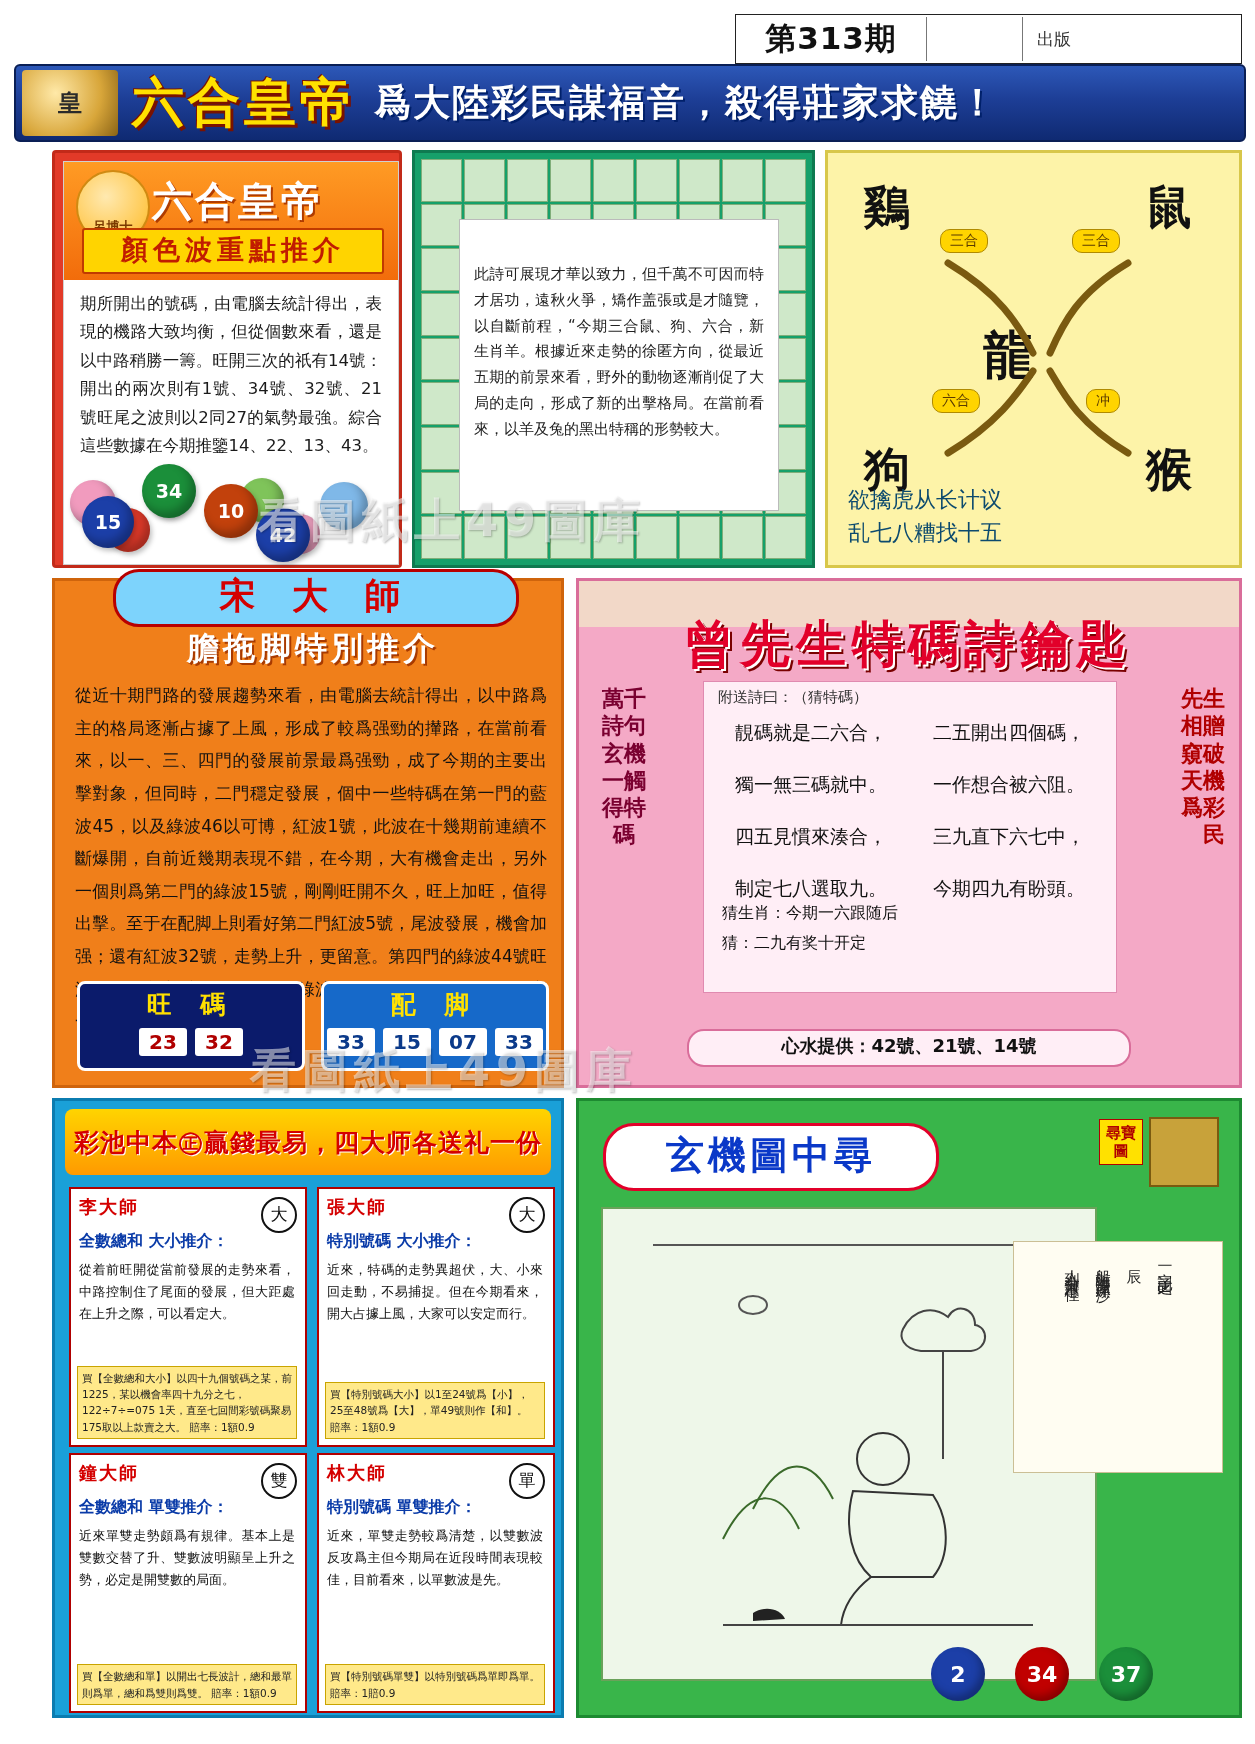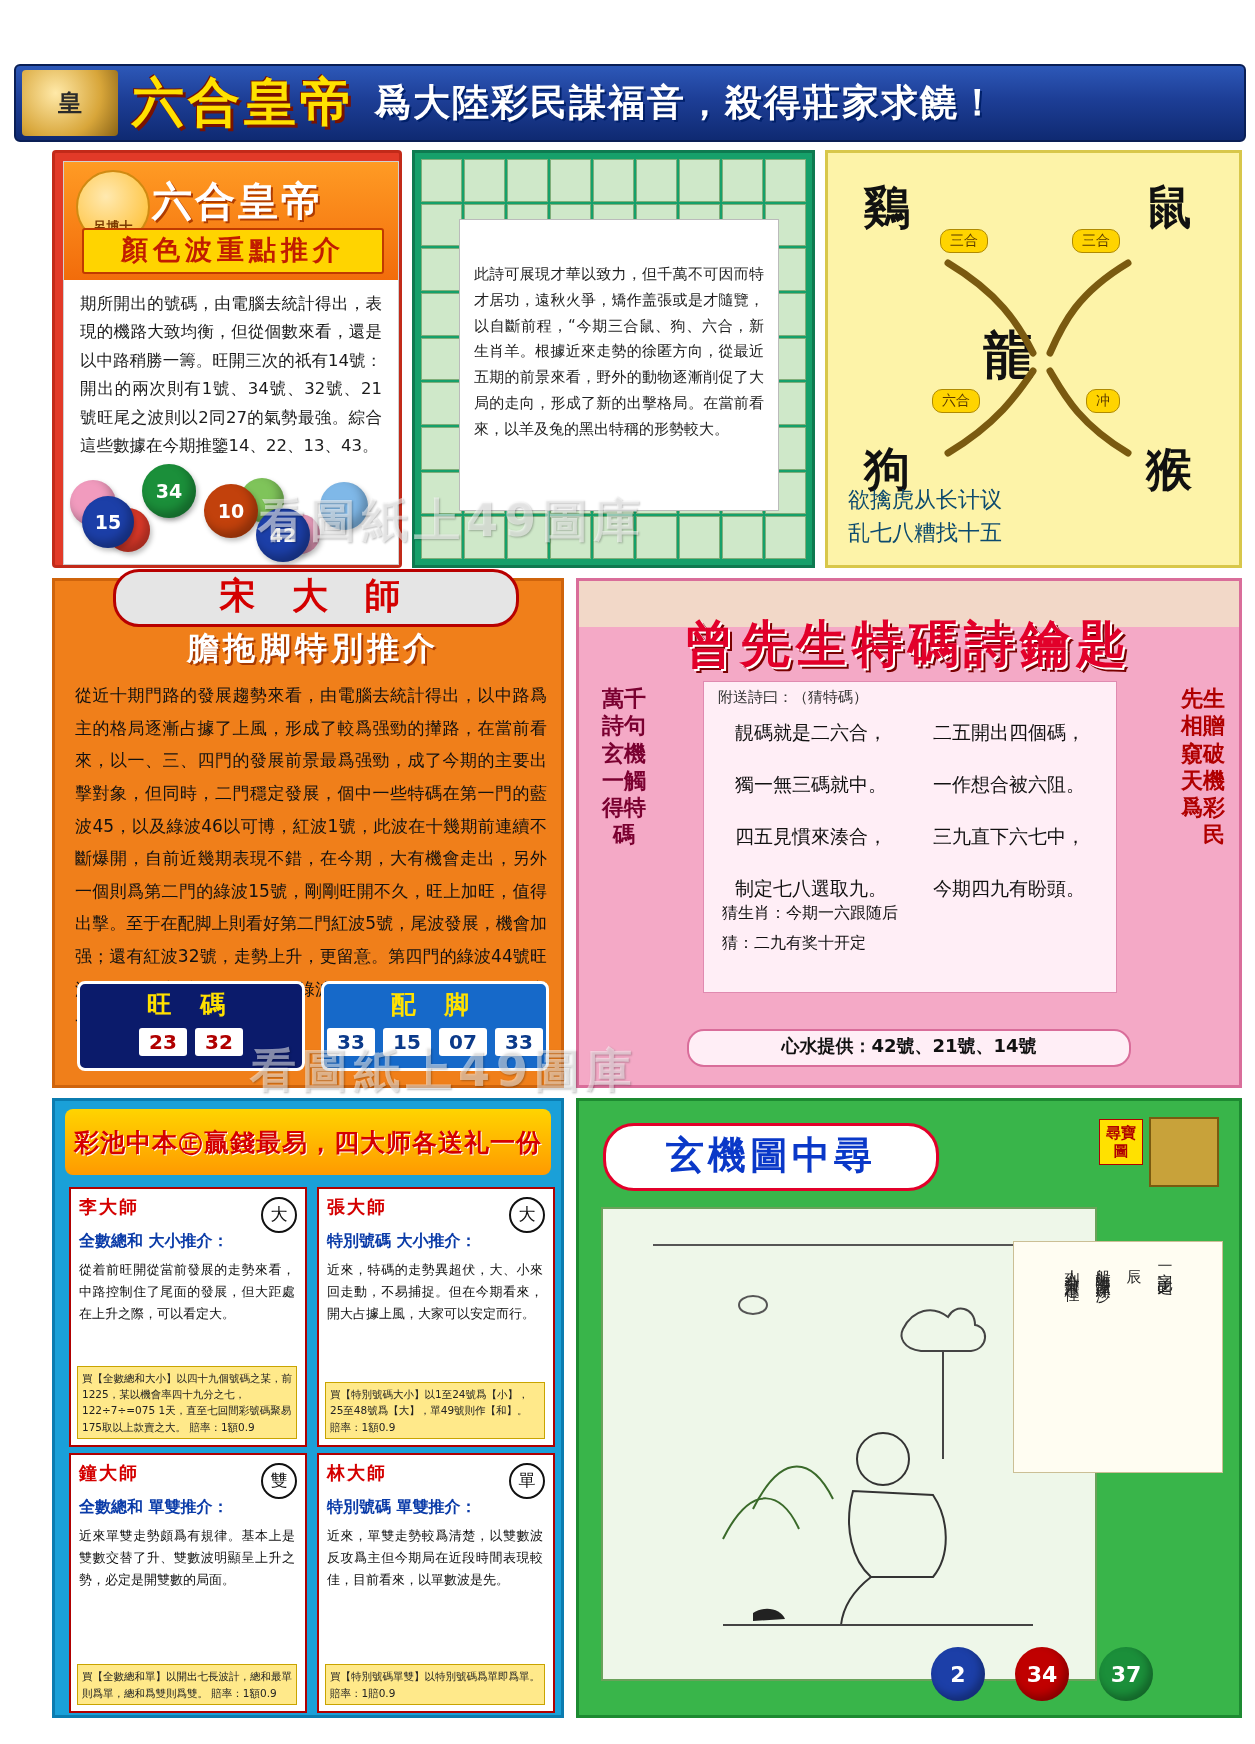--- a/index.html
+++ b/index.html
@@ -52,21 +52,21 @@
 
   
   .cardC{left:825px;top:150px;width:417px;height:418px;background:#fdf3a8;border:3px solid #d8c74a;}
   .cc-ch{position:absolute;font-size:46px;font-weight:bold;color:#111;}
   .cc-tag{position:absolute;background:#ffd400;border:1px solid #b08a00;border-radius:10px;font-size:14px;padding:2px 9px;color:#5a3a00;}
   .cc-center{position:absolute;left:155px;top:168px;font-size:52px;font-weight:bold;color:#111;}
   .cc-line{position:absolute;left:20px;bottom:16px;width:377px;text-align:left;font-size:22px;color:#0c4a6e;line-height:1.5;}
 
   
   .cardD{left:52px;top:578px;width:512px;height:510px;background:#f07f1a;border:3px solid #cf640c;}
-  .cardD-badge{position:absolute;left:58px;top:-12px;width:400px;height:52px;background:#e5e5e5;border:3px solid #b80000;border-radius:26px;
+  .cardD-badge{position:absolute;left:58px;top:-12px;width:400px;height:52px;background:#7dd3fc;border:3px solid #b80000;border-radius:26px;
       text-align:center;line-height:48px;font-size:36px;font-weight:bold;color:#d40000;letter-spacing:12px;}
   .cardD-sub{position:absolute;left:36px;top:46px;width:444px;text-align:center;font-size:32px;font-weight:bold;color:#fff;
       text-shadow:2px 2px 0 #a83a00;letter-spacing:4px;}
   .cardD-text{position:absolute;left:20px;top:98px;width:472px;font-size:17px;line-height:1.92;color:#111;text-align:justify;}
   .boxRed{position:absolute;left:22px;top:400px;width:222px;height:84px;background:#0b1b6b;border:3px solid #fff;border-radius:8px;}
   .boxBlue{position:absolute;left:266px;top:400px;width:222px;height:84px;background:#1669c9;border:3px solid #fff;border-radius:8px;}
   .bx-t{position:absolute;left:0;top:4px;width:100%;text-align:center;font-size:25px;font-weight:bold;color:#ffe100;letter-spacing:10px;}
   .bx-n{position:absolute;left:0;top:44px;width:100%;display:flex;justify-content:center;gap:8px;}
   .bx-n span{min-width:40px;background:#fff;border-radius:3px;color:#b00000;font-size:20px;font-weight:bold;text-align:center;padding:2px 4px;}
   .boxBlue .bx-n span{color:#0b3a8a;}
@@ -112,20 +112,25 @@
   .scroll-txt{position:absolute;left:0;top:16px;width:208px;height:200px;display:flex;flex-direction:row-reverse;justify-content:center;gap:12px;}
   .scroll-txt span{writing-mode:vertical-rl;font-size:15px;color:#222;letter-spacing:3px;}
   .gball{position:absolute;bottom:14px;width:54px;height:54px;border-radius:50%;display:flex;align-items:center;justify-content:center;
      font-size:22px;font-weight:bold;color:#fff;box-shadow:inset -4px -5px 9px rgba(0,0,0,.3);}
 </style>
 </head>
 <body>
 
 <div class="page">
 
+  <div class="issue-bar">
+    <div class="issue-no">第313期</div>
+    <div class="issue-box"></div>
+    <div class="issue-pub">出版</div>
+  </div>
 
   <div class="banner">
     <div class="banner-logo">皇</div>
     <div class="banner-title">六合皇帝</div>
     <div class="banner-sub">爲大陸彩民謀福音，殺得莊家求饒！</div>
   </div>
 
   <div class="panel cardA">
     <div class="cardA-inner">
       <div class="cardA-head">

